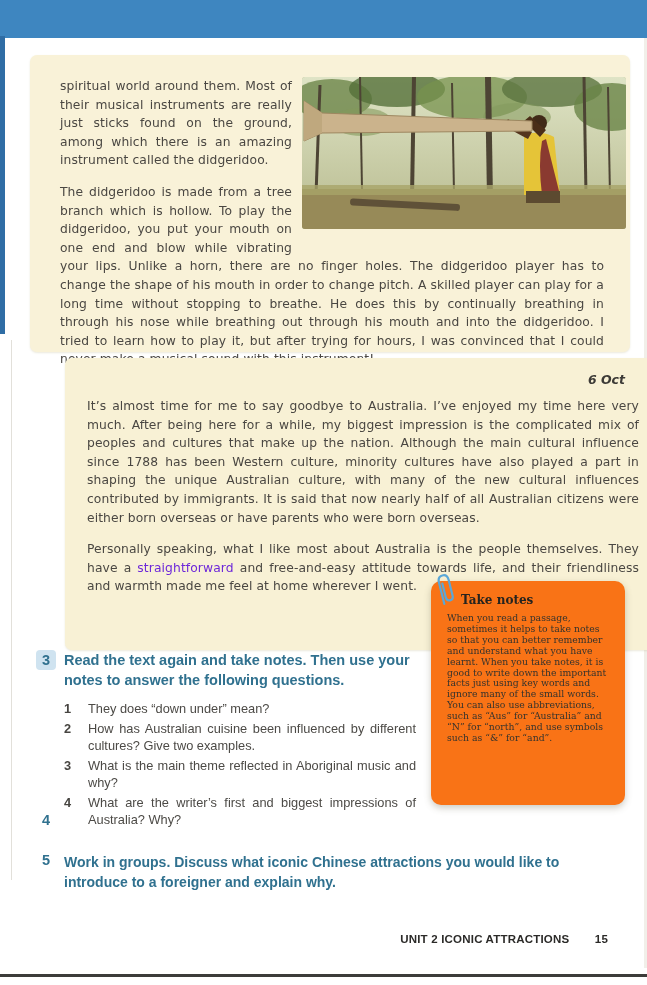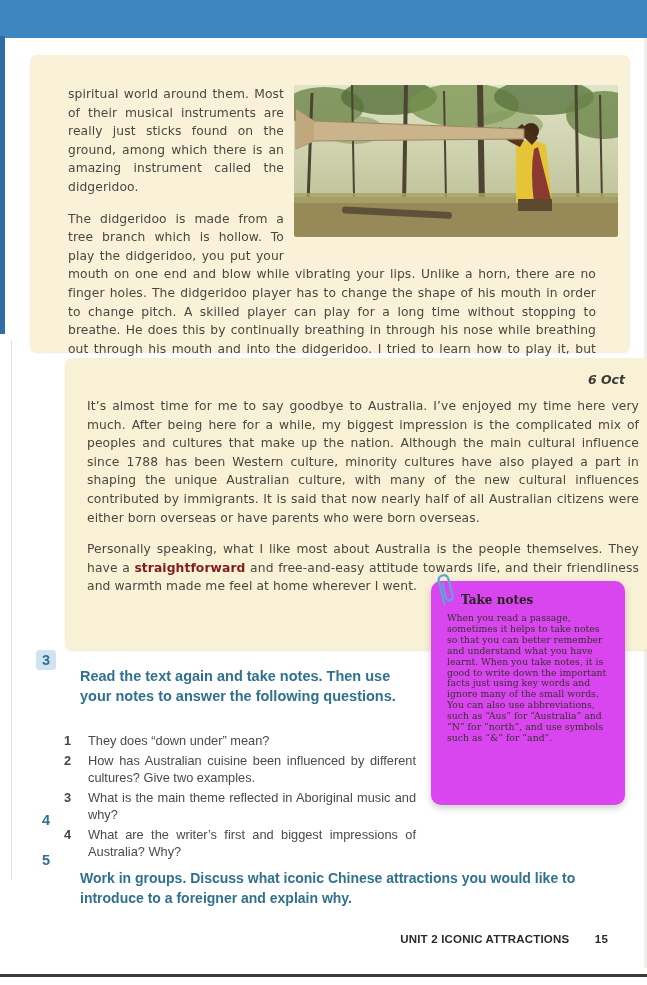--- a/index.html
+++ b/index.html
@@ -9,48 +9,48 @@
 
   
   .topbar{left:0;top:0;width:647px;height:38px;background:#3e86c0;}
   .leftstrip{left:0;top:36px;width:5px;height:298px;background:#2f6da5;}
   .page-shadow{left:11px;top:340px;width:1px;height:540px;background:#e2e0da;}
   .bottom-edge{left:0;top:974px;width:647px;height:3px;background:#3c3c3a;}
   .right-shade{right:0;top:38px;width:3px;height:930px;background:#f1efe9;}
 
   
   .card{background:#f9f2d8;border-radius:7px;box-shadow:0 1px 2px rgba(180,170,120,.25);}
-  .card1{left:30px;top:55px;width:600px;height:297px;padding:8px;box-sizing:border-box;}
+  .card1{left:30px;top:55px;width:600px;height:297px;padding:0;box-sizing:border-box;}
   .card1-inner{padding:22px 26px 14px 30px;}
   .card2{left:30px;top:358px;width:600px;height:292px;box-sizing:border-box;padding:14px 26px 16px 22px;background:#f8f1d5;margin-left:35px;}
 
   .passage{font-family:"DejaVu Sans",sans-serif;font-size:12.3px;line-height:18.6px;
            color:#4a4742;text-align:justify;margin:0 0 13px 0;letter-spacing:.1px;}
   .photo-frame{float:right;width:324px;height:152px;margin:0 -22px 10px 10px;
                border-radius:3px;overflow:hidden;background:#b9bd93;}
   .journal-date{font-family:"DejaVu Sans",sans-serif;font-size:12.5px;font-weight:bold;
                 font-style:italic;color:#3c3a36;text-align:right;margin:0 14px 10px 0;}
-  .bold-word{font-weight:bold;color:#7f1d1d;}
+  .bold-word{font-weight:normal;color:#6d28d9;}
 
   
-  .takenotes{left:431px;top:581px;width:194px;height:224px;background:#d946ef;
+  .takenotes{left:431px;top:581px;width:194px;height:224px;background:#f97316;
              border-radius:10px;box-shadow:0 3px 7px rgba(90,85,60,.30);z-index:5;
              box-sizing:border-box;padding:12px 13px 10px 16px;}
   .tn-title{font-family:"DejaVu Serif",serif;font-weight:bold;font-size:12px;color:#26241f;
             margin:0 0 6px 14px;}
   .tn-body{font-family:"DejaVu Serif",serif;font-size:9.3px;line-height:10.9px;color:#35332d;margin:0;}
   .clip{position:absolute;left:2px;top:-8px;width:26px;height:34px;}
 
   
   .ex-row{display:flex;align-items:flex-start;}
   .ex-num{font-family:"Liberation Sans",sans-serif;font-weight:bold;font-size:14.5px;
           color:#30718f;width:20px;flex:0 0 20px;text-align:center;margin-right:8px;}
   .ex-num.badged{background:#cfe3f0;border-radius:4px;line-height:20px;height:20px;}
   .ex-heading{font-family:"Liberation Sans",sans-serif;font-weight:bold;font-size:14.5px;
-              line-height:20px;color:#30718f;margin:16px;}
+              line-height:20px;color:#30718f;margin:0;}
   .ex3{left:36px;top:650px;width:402px;}
   .ex4{left:36px;top:812px;width:584px;}
   .ex5{left:36px;top:852px;width:584px;}
   .questions{margin:10px 0 0 28px;width:352px;}
   .q-row{display:flex;font-family:"Liberation Sans",sans-serif;font-size:12.8px;
          line-height:17.5px;color:#4c4a46;margin-bottom:2px;}
   .q-num{font-weight:bold;width:14px;flex:0 0 14px;margin-right:10px;color:#474541;}
   .q-text{text-align:justify;margin:0;}
 
   

